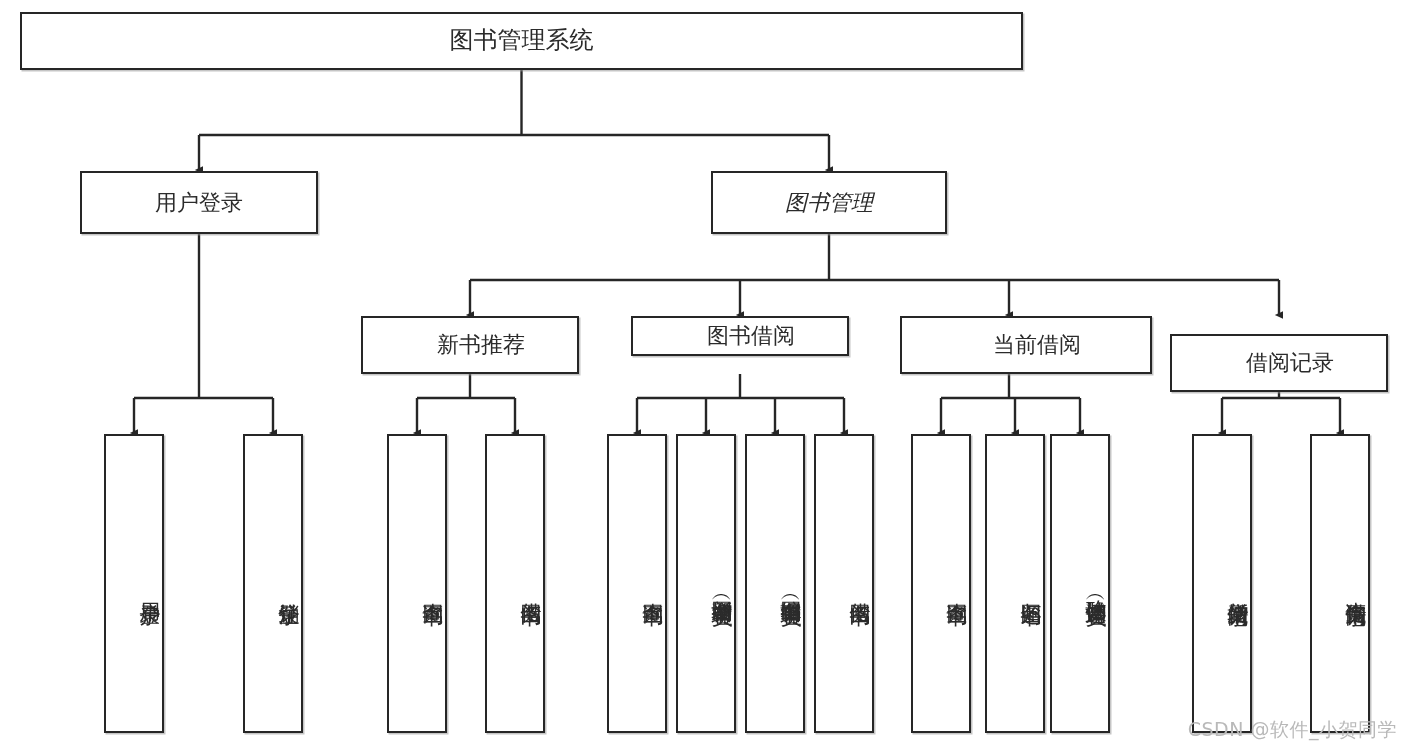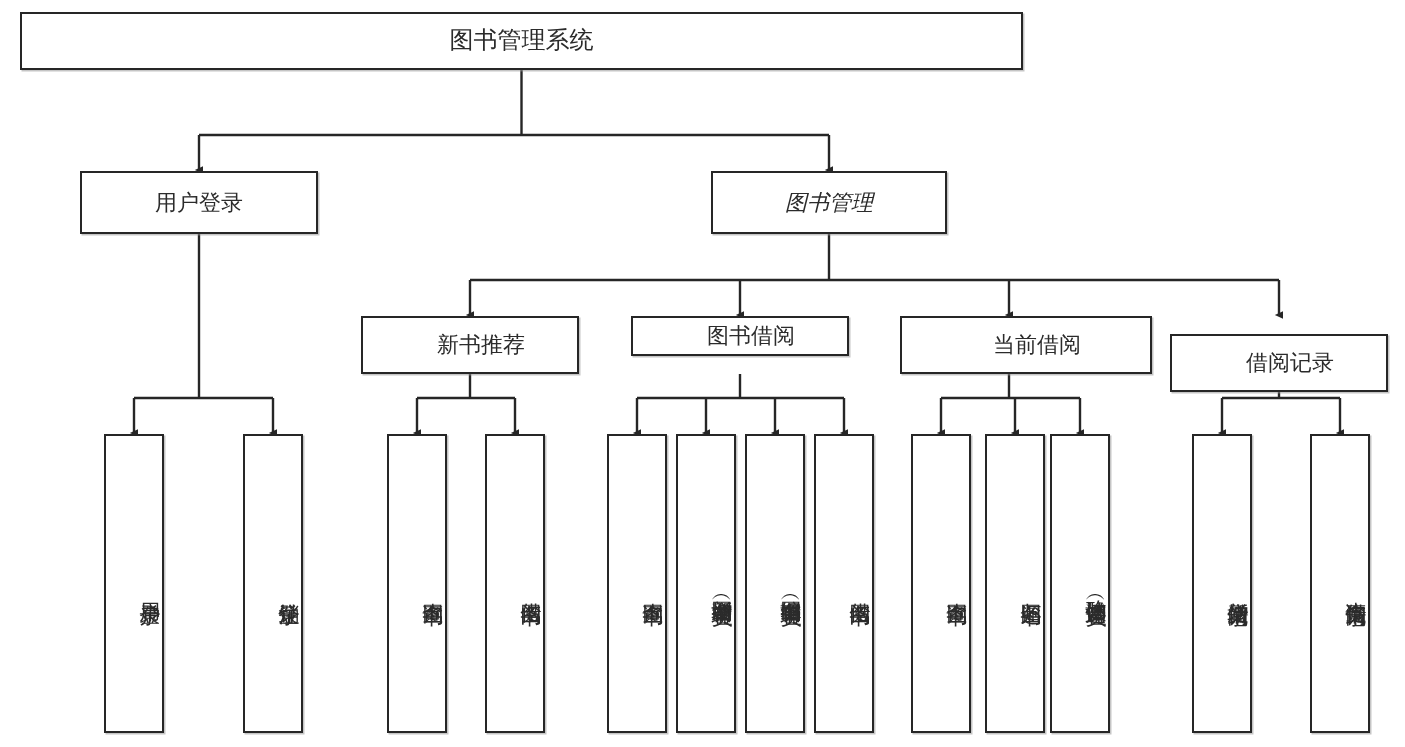--- a/index.html
+++ b/index.html
@@ -173,14 +173,15 @@
         <div class="node-label">确认归还（管理员）</div>
       </div>
       <div class="node-box lvl3 leaf leaf-tall" style="left: 1192px; top: 434px; width: 60px; height: 299px;">
         <div class="node-label">新增借阅记录</div>
       </div>
       <div class="node-box lvl3 leaf leaf-tall" style="left: 1310px; top: 434px; width: 60px; height: 299px;">
         <div class="node-label">查询借阅记录</div>
       </div>
     </div>
 
+  <div id="watermark">CSDN @软件_小贺同学</div>
 
 </div>
 
 </body></html>

